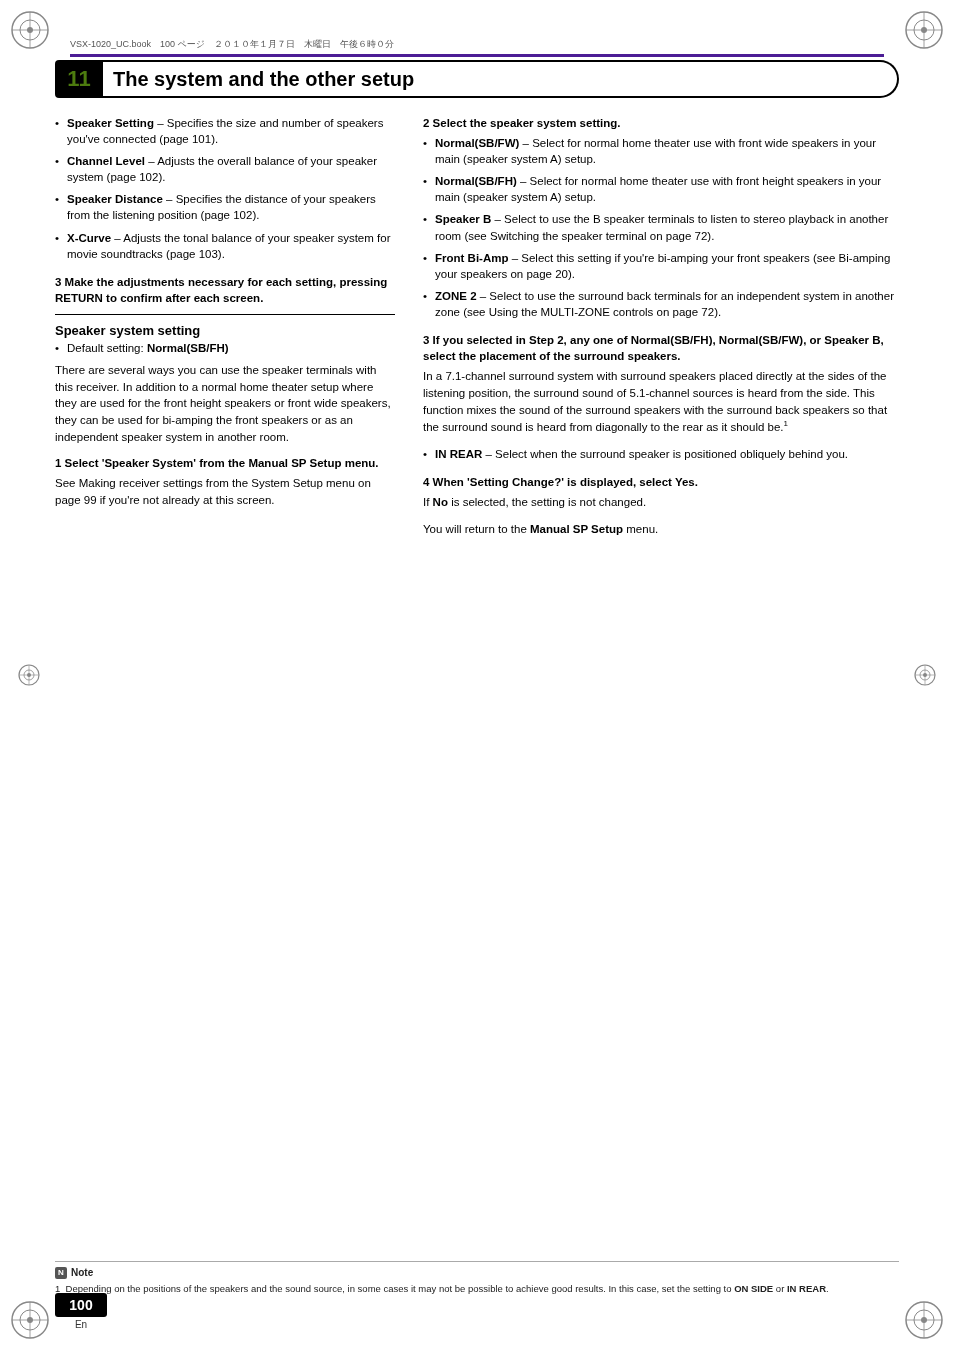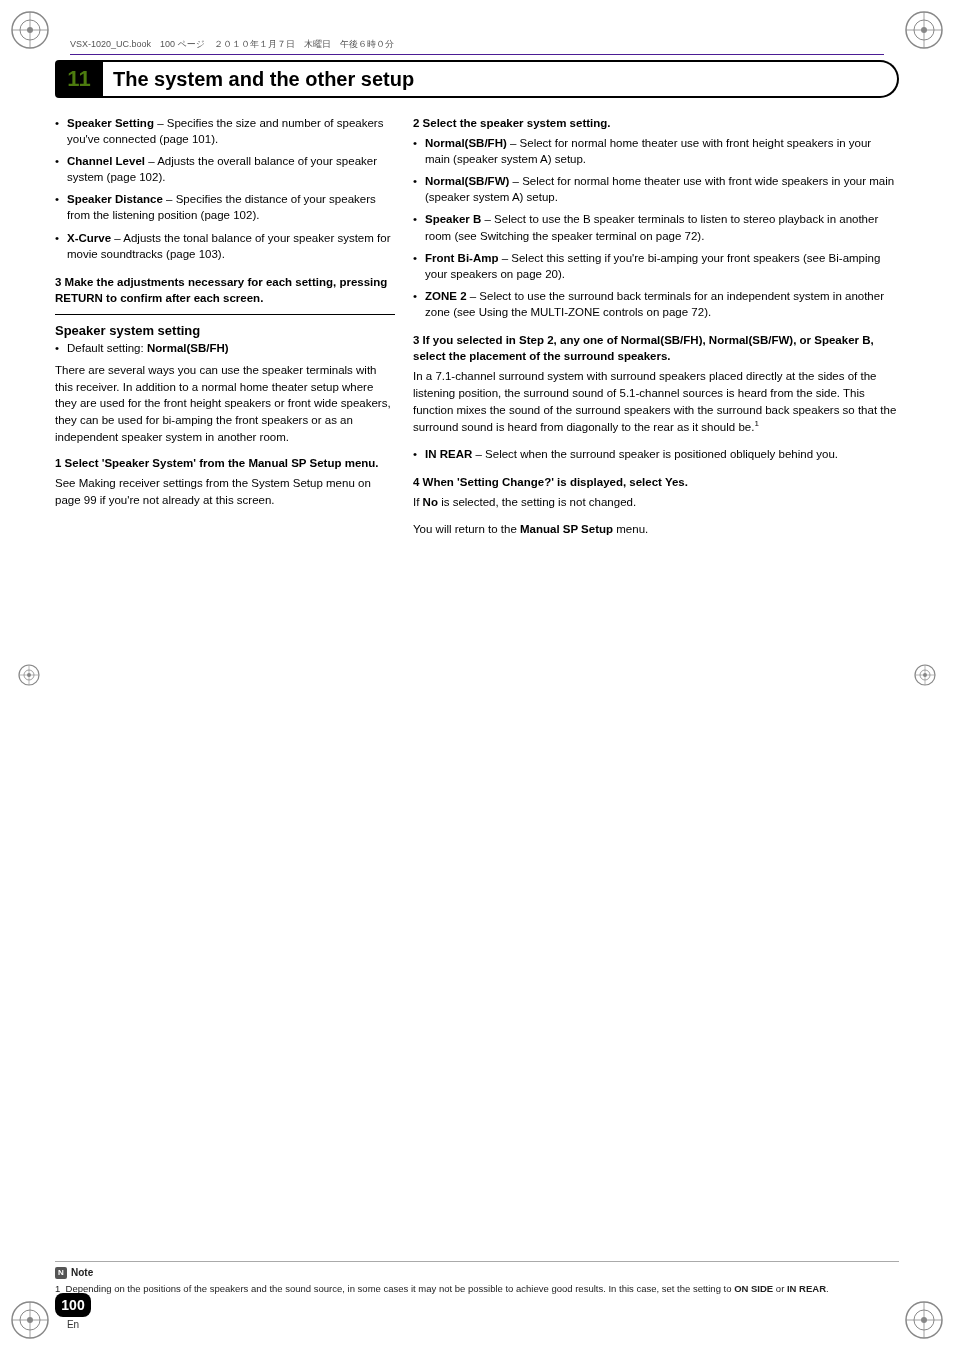--- a/index.html
+++ b/index.html
@@ -29,21 +29,21 @@
     .corner-br { bottom: 10px; right: 10px; }
 
     
     .top-meta {
       position: absolute;
       top: 38px;
       left: 70px;
       right: 70px;
       font-size: 9px;
       color: #555;
-      border-bottom: 1px solid #4c1d95;
+      border-bottom: 3px solid #4c1d95;
       padding-bottom: 3px;
       display: flex;
       align-items: center;
       gap: 6px;
     }
 
     
     .chapter-header {
       position: absolute;
       top: 60px;
@@ -83,21 +83,21 @@
     }
 
     
     .main-content {
       position: absolute;
       top: 115px;
       left: 55px;
       right: 55px;
       bottom: 120px;
       display: flex;
-      gap: 18px;
+      gap: 28px;
     }
 
     
     .left-col {
       width: 340px;
       flex-shrink: 0;
     }
 
     
     .right-col {
@@ -194,26 +194,26 @@
       left: 55px;
       display: flex;
       flex-direction: column;
       align-items: center;
     }
     .page-number-box {
       background: #000;
       color: #fff;
       font-size: 14px;
       font-weight: bold;
-      width: 36px;
+      width: 52px;
       height: 24px;
       display: flex;
       align-items: center;
       justify-content: center;
-      border-radius: 8px;
+      border-radius: 3px;
     }
     .en-label {
       font-size: 10px;
       color: #333;
       margin-top: 2px;
     }
 
     
     .reg-mark {
       position: absolute;
@@ -337,26 +337,26 @@
     </p>
 
   </div>
 
   <div class="right-col">
 
     <p class="num-step-heading">2   Select the speaker system setting.</p>
 
     <ul class="bullet-list">
       <li>
+        <span class="bold">Normal(SB/FW)</span>
+        <span>– Select for normal home theater use with front wide speakers in your main (speaker system A) setup.</span>
+      </li>
+      <li>
         <span class="bold">Normal(SB/FH)</span>
         <span>– Select for normal home theater use with front height speakers in your main (speaker system A) setup.</span>
-      </li>
-      <li>
-        <span class="bold">Normal(SB/FW)</span>
-        <span>– Select for normal home theater use with front wide speakers in your main (speaker system A) setup.</span>
       </li>
       <li>
         <span class="bold">Speaker B</span>
         <span> – Select to use the B speaker terminals to listen to stereo playback in another room (see <span class="italic">Switching the speaker terminal</span> on page 72).</span>
       </li>
       <li>
         <span class="bold">Front Bi-Amp</span>
         <span> – Select this setting if you're bi-amping your front speakers (see <span class="italic">Bi-amping your speakers</span> on page 20).</span>
       </li>
       <li>

